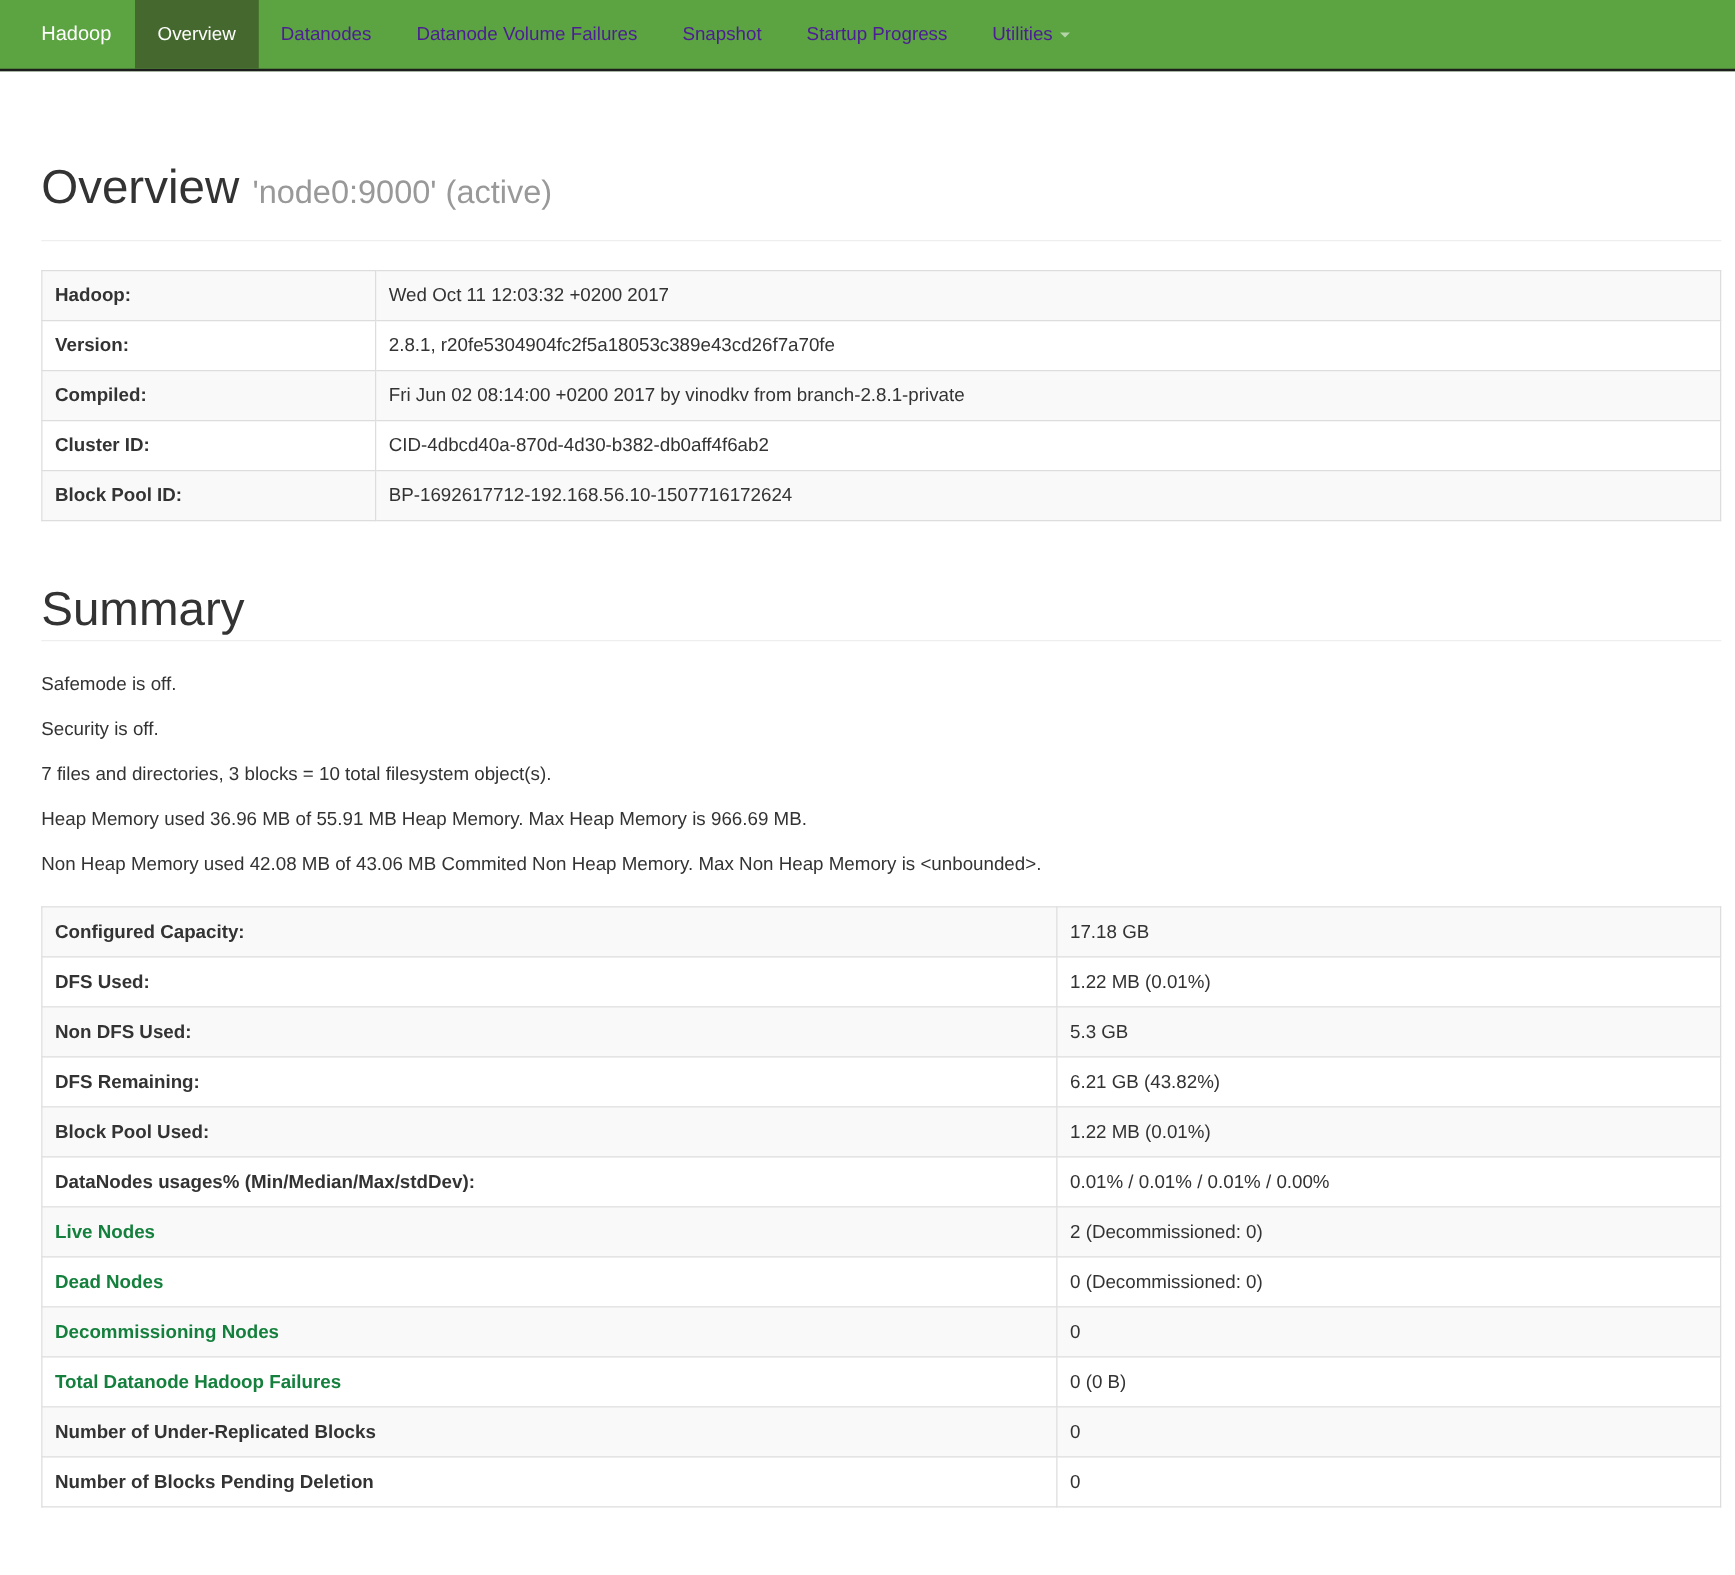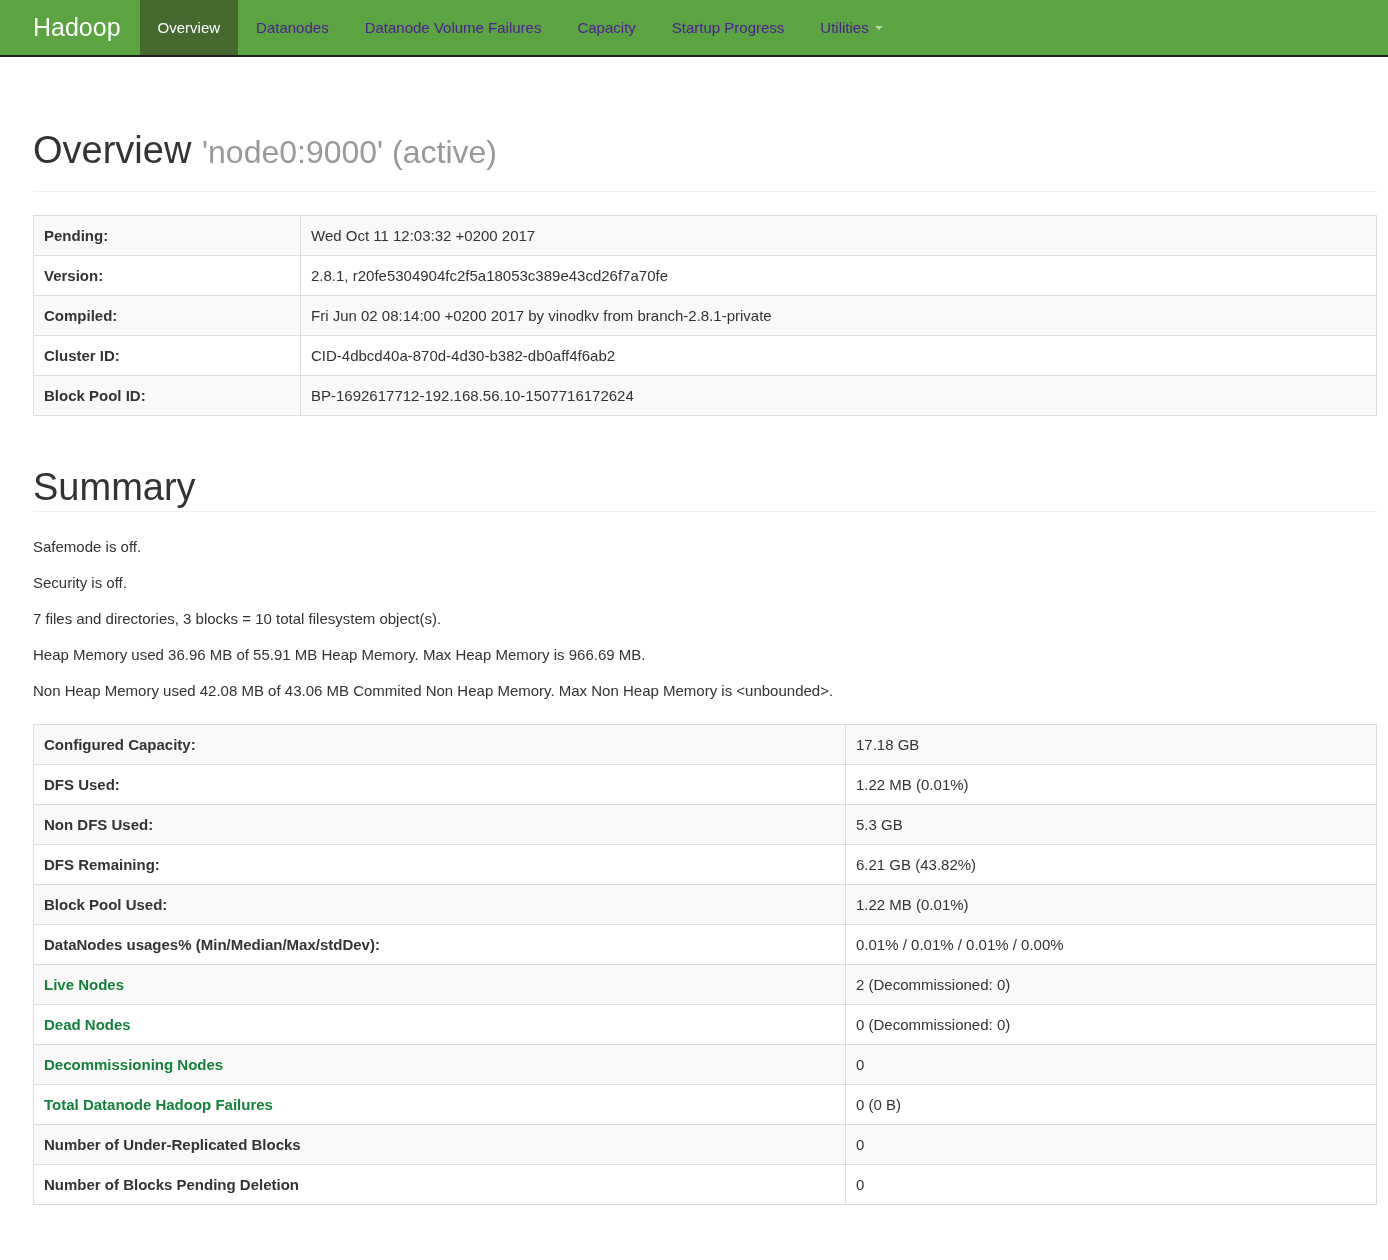--- a/index.html
+++ b/index.html
@@ -17,21 +17,21 @@
   .navbar {
     height: 57px;
     background: #5ca342;
     border-bottom: 2px solid #1e1e1e;
     display: flex;
     align-items: stretch;
     padding-left: 18px;
   }
   .brand {
     color: #ffffff;
-    font-size: 25px;
+    font-size: 16px;
     line-height: 55px;
     padding: 0 15px;
     text-decoration: none;
     white-space: nowrap;
   }
   .nav-items { display: flex; align-items: stretch; margin-left: 4px; }
   .nav-item {
     display: flex;
     align-items: center;
     padding: 0 18px;
@@ -61,21 +61,21 @@
     border-bottom: 1px solid #eee;
   }
   .page-header h1 {
     margin: 0;
     font-size: 38px;
     font-weight: 400;
     line-height: 46px;
     color: #333;
   }
   .page-header h1 .subtitle {
-    font-size: 32px;
+    font-size: 26px;
     color: #999;
     font-weight: 400;
     margin-top: 12px;
   }
   .page-header.summary-header { margin-top: 48px; padding-bottom: 1px; }
 
   
   table.kv-table {
     border-collapse: collapse;
     width: 100%;
@@ -122,21 +122,21 @@
   </a>
       <a class="nav-item">
     <span>Datanodes</span>
 
   </a>
       <a class="nav-item">
     <span>Datanode Volume Failures</span>
 
   </a>
       <a class="nav-item">
-    <span>Capacity</span>
+    <span>Snapshot</span>
 
   </a>
       <a class="nav-item">
     <span>Startup Progress</span>
 
   </a>
       <a class="nav-item dropdown">
     <span>Utilities</span>
     <span class="caret"></span>
   </a>
@@ -149,21 +149,21 @@
     <h1>
       <span>Overview</span>
       <span class="subtitle">'node0:9000' (active)</span>
     </h1>
   </div>
 
   <table class="kv-table overview-table">
     <tbody>
         <tr>
     <th>
-      <span>Pending:</span>
+      <span>Hadoop:</span>
     </th>
     <td>
       <span>Wed Oct 11 12:03:32 +0200 2017</span>
     </td>
   </tr>
         <tr>
     <th>
       <span>Version:</span>
     </th>
     <td>

